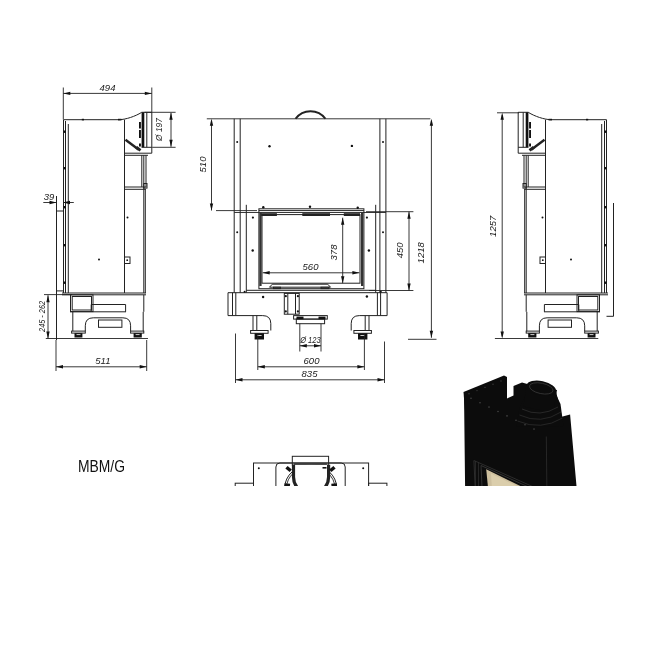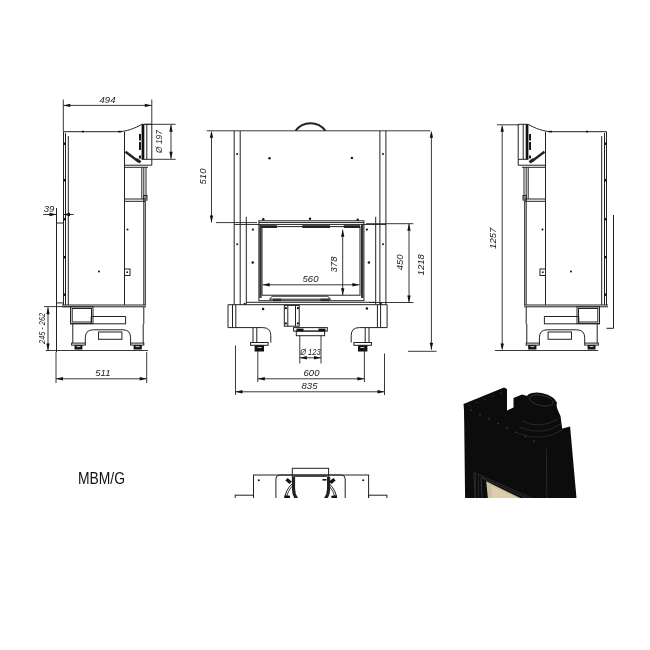--- a/index.html
+++ b/index.html
@@ -1,16 +1,16 @@
 <!DOCTYPE html>
 <html><head>
 <meta charset="utf-8">
 <style>
   html,body{margin:0;padding:0;background:#ffffff;}
-  .page{width:650px;height:486px;position:relative;font-family:"Liberation Sans",sans-serif;margin-top:12px;}
+  .page{width:650px;height:486px;position:relative;font-family:"Liberation Sans",sans-serif;}
   svg{position:absolute;top:0;left:0;}
   text{font-family:"Liberation Sans",sans-serif;fill:#111;}
   .dim{font-size:9.5px;font-style:italic;fill:#1a1a1a;}
 </style>
 </head>
 <body>
 <div class="page">
 <svg width="650" height="650" viewBox="0 0 650 650">
 <defs>
 

